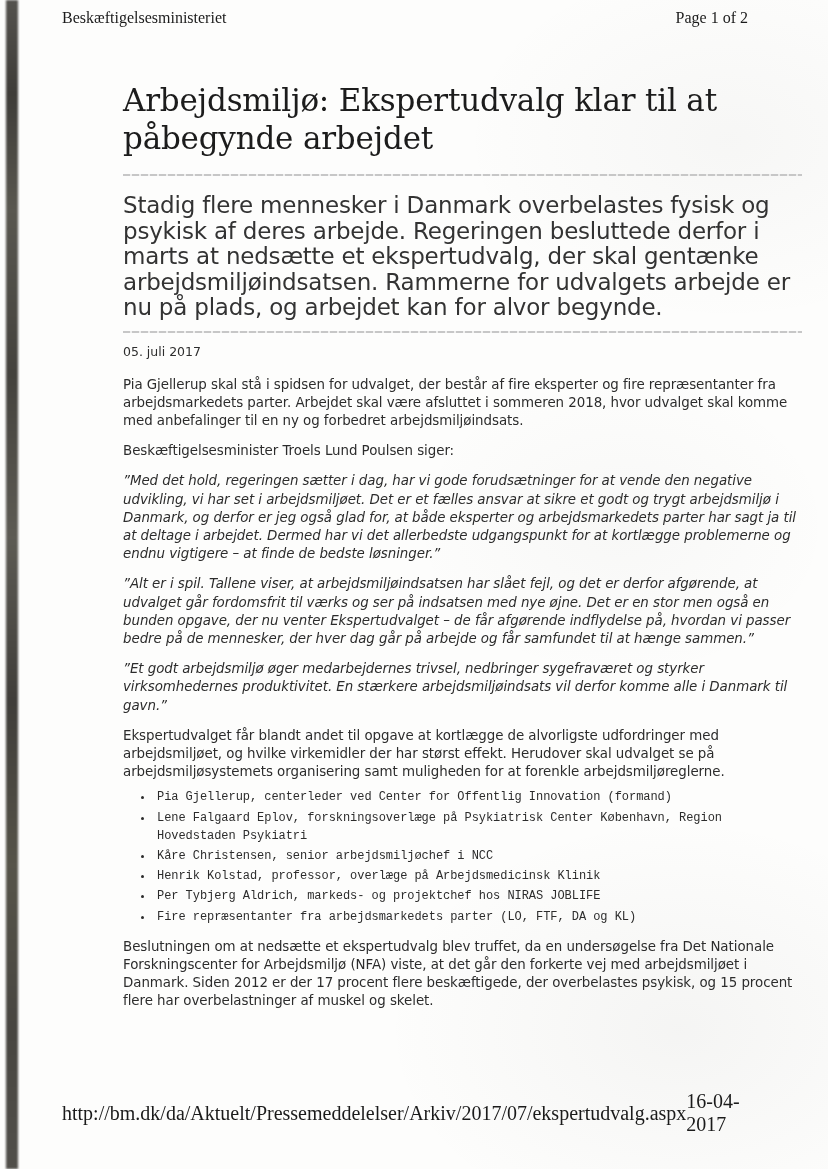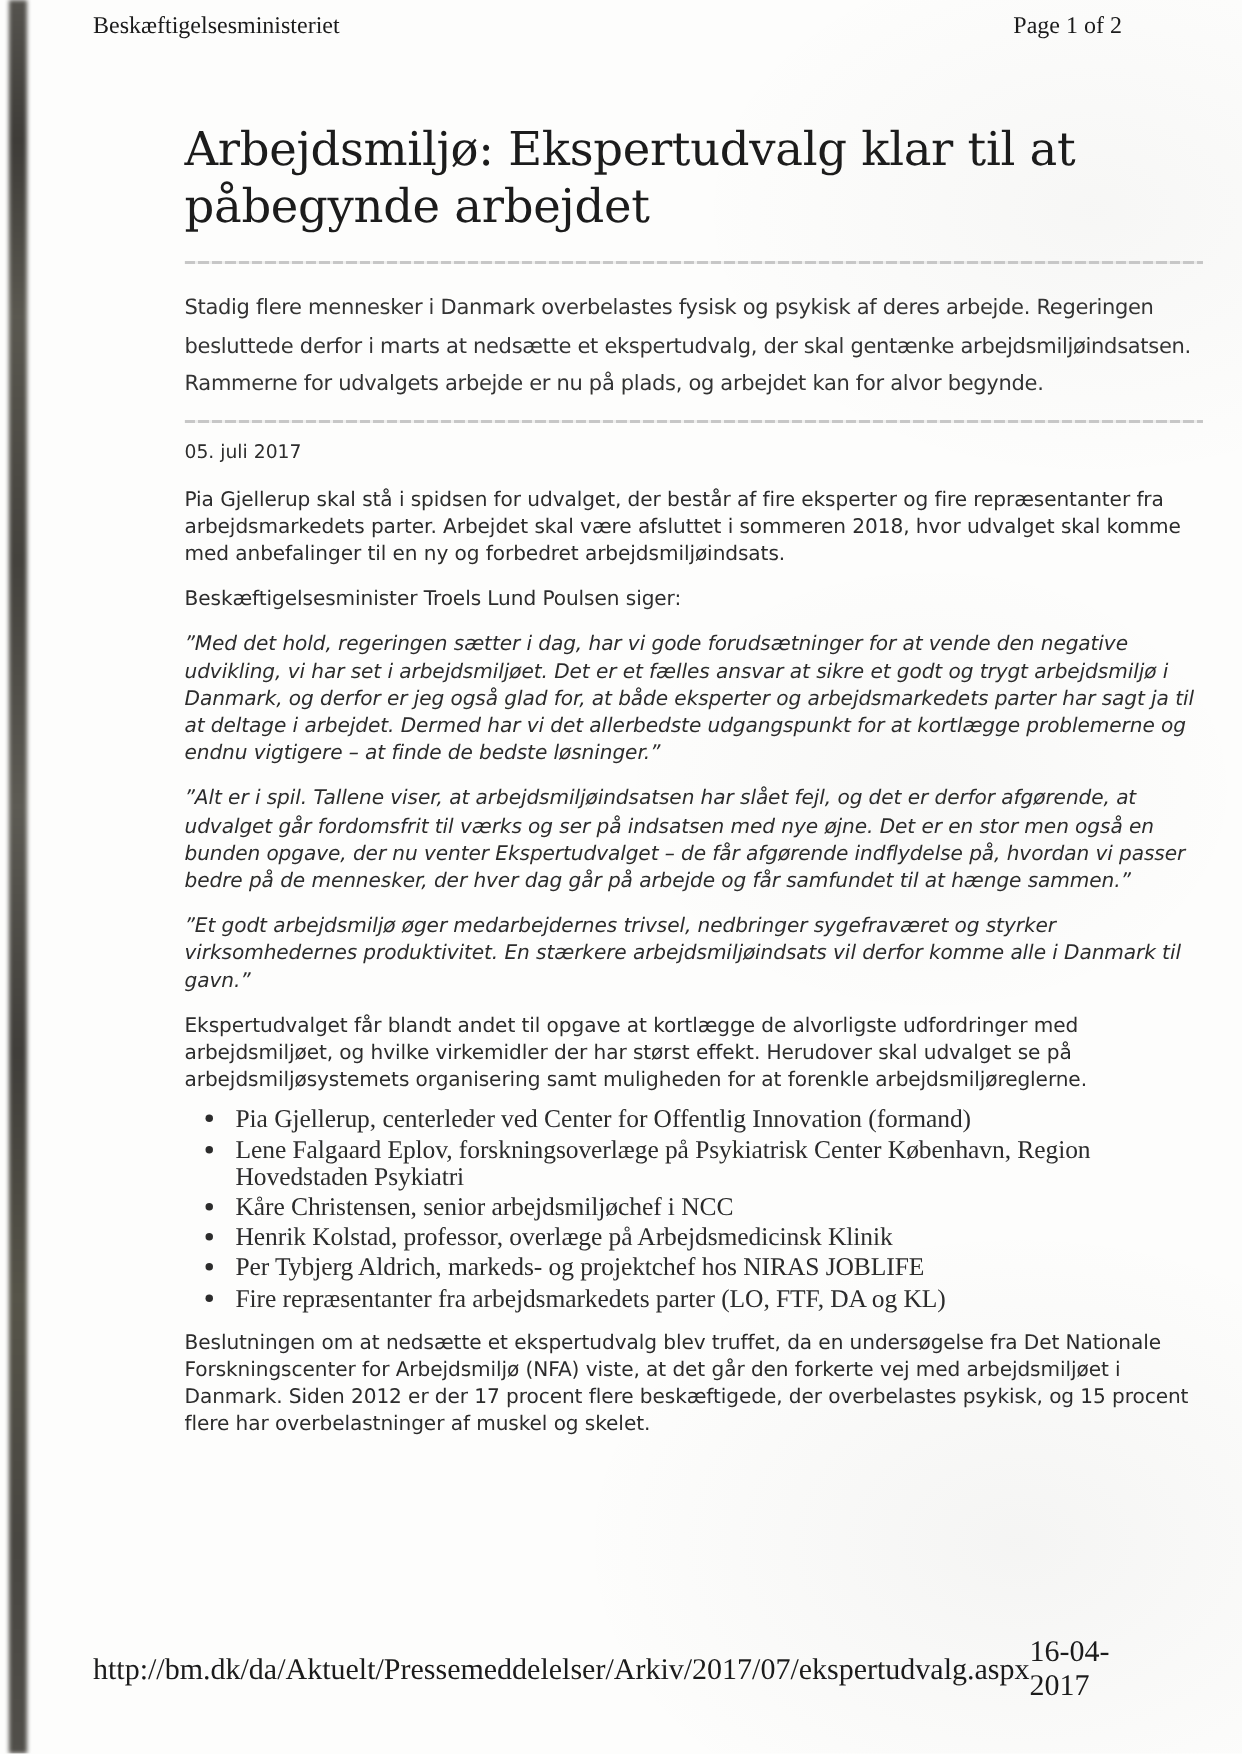--- a/index.html
+++ b/index.html
@@ -46,21 +46,21 @@
     color: #1c1c1c;
   }
   .rule {
     height: 2px; border: 0; margin: 0;
     background: repeating-linear-gradient(90deg,
       #c7c7c7 0 7px, rgba(199,199,199,0.25) 7px 9px);
   }
   .lede {
     margin: 17px 0 10px 0;
     font-family: "DejaVu Sans", sans-serif;
-    font-size: 14px; line-height: 25.5px;
+    font-size: 23px; line-height: 25.5px;
     letter-spacing: -0.2px;
     color: #333333;
   }
   .date-line {
     margin: 11px 0 0 0;
     font-family: "DejaVu Sans", sans-serif;
     font-size: 12.5px; line-height: 16px;
     color: #2d2d2d;
   }
   .body-p {
@@ -71,22 +71,22 @@
     color: #2c2c2c;
   }
   .body-p.first { margin-top: 16px; }
   .quote { font-style: italic; }
   ul.members {
     margin: 7px 0 0 0; padding: 0 0 0 31px;
     list-style: disc;
   }
   ul.members li {
     padding-left: 3px; margin: 0 0 2px 0;
-    font-family: Liberation Serif, serif;
-    font-size: 17px; line-height: 18.2px;
+    font-family: Liberation Mono, monospace;
+    font-size: 12px; line-height: 18.2px;
     letter-spacing: -0.05px;
     color: #2c2c2c;
   }
 </style>
 </head>
 <body>
 
 <div class="sheet">
 
   <div class="scan-strip"></div>

